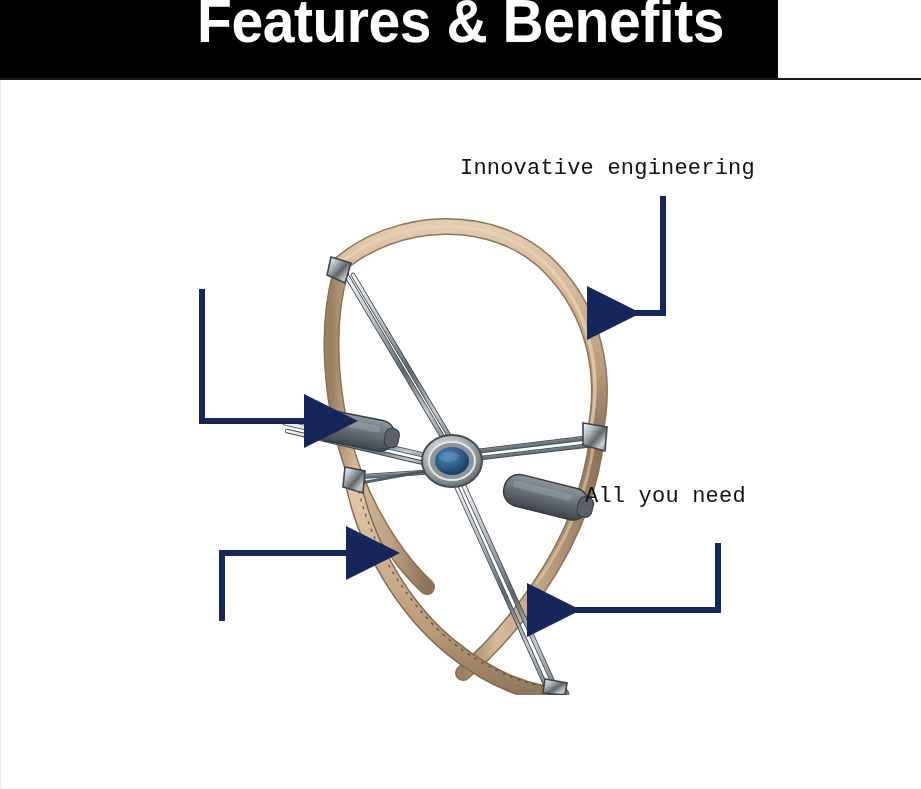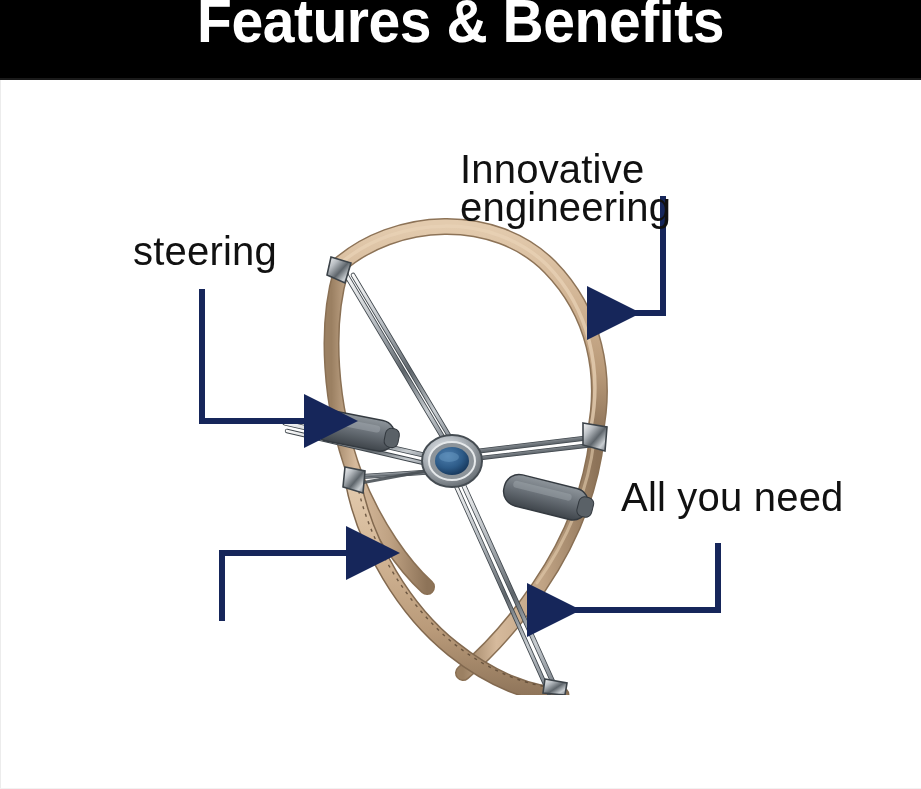--- a/index.html
+++ b/index.html
@@ -16,21 +16,21 @@
     width: 921px;
     height: 789px;
     background: #ffffff;
     overflow: hidden;
   }
   
   #header-banner {
     position: absolute;
     left: 0;
     top: 0;
-    width: 921px;
+    width: 778px;
     height: 78px;
     background: #000000;
     overflow: hidden;
   }
   #header-title {
     position: absolute;
     left: 0;
     top: -14px;
     width: 921px;
     text-align: center;
@@ -68,23 +68,23 @@
     bottom: 0;
     width: 921px;
     height: 1px;
     background: #f2f2f2;
   }
 
   
   .callout-label {
     position: absolute;
     color: #111111;
-    font-family: Liberation Sans, sans-serif;
+    font-family: Liberation Mono, monospace;
     font-weight: normal;
-    font-size: 40px;
+    font-size: 22px;
     line-height: 38px;
     text-align: center;
     white-space: pre-line;
     letter-spacing: 0.2px;
   }
   #label-innovative {
     left: 460px;
     top: 150px;
     width: 400px;
     text-align: left;
@@ -92,21 +92,20 @@
   #label-lewmar {
     left: 75px;
     top: 194px;
     width: 260px;
   }
   #label-allyouneed {
     left: 585px;
     top: 478px;
     width: 270px;
     text-align: left;
-    margin-left: 36px;
   }
   #label-cockpit {
     left: 135px;
     top: 637px;
     width: 210px;
   }
 
   
   #arrow-layer {
     position: absolute;
@@ -286,18 +285,18 @@
 
     <polyline points="202,289 202,421 310,421" fill="none" stroke="#16265a" stroke-width="6" stroke-linejoin="miter" marker-end="url(#ahRight)"></polyline>
 
     <polyline points="718,543 718,610 533,610" fill="none" stroke="#16265a" stroke-width="6" stroke-linejoin="miter" marker-end="url(#ahLeft)"></polyline>
 
     <polyline points="222,621 222,553 352,553" fill="none" stroke="#16265a" stroke-width="6" stroke-linejoin="miter" marker-end="url(#ahRight)"></polyline>
   </svg>
 
   <div class="callout-label" id="label-innovative">Innovative engineering</div>
 
-  <div class="callout-label" id="label-lewmar"><br><span>steering</span></div>
+  <div class="callout-label" id="label-lewmar"><br></div>
 
   <div class="callout-label" id="label-allyouneed">All you need</div>
 
 
 </div>
 
 </body></html>

